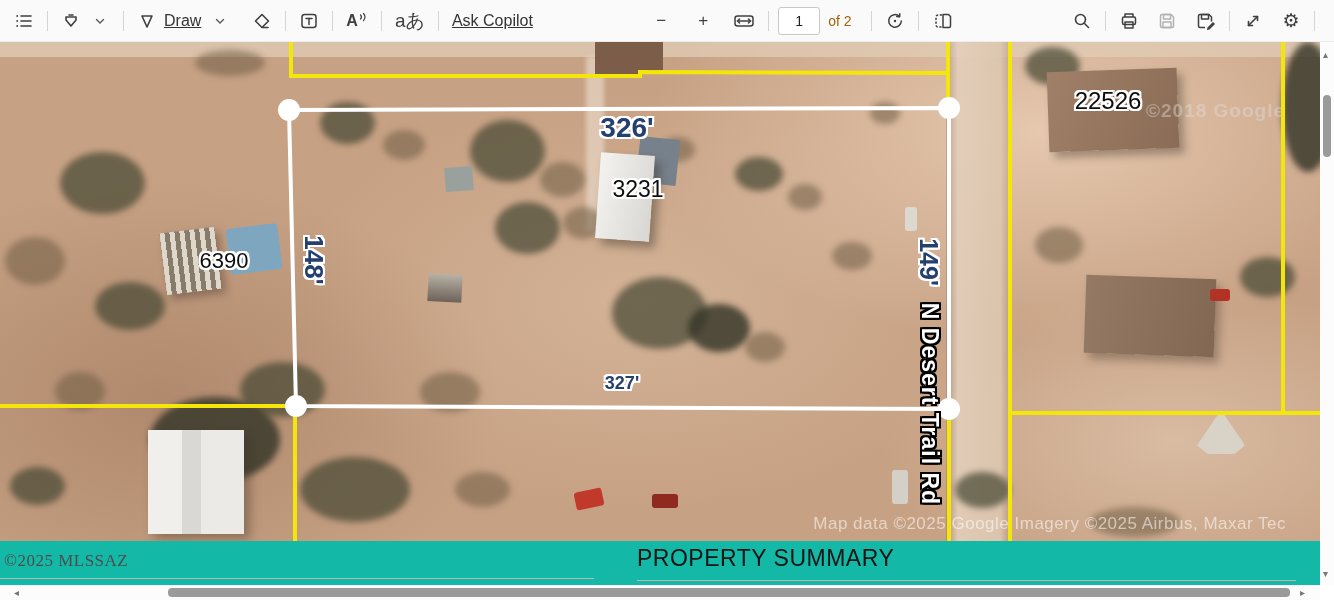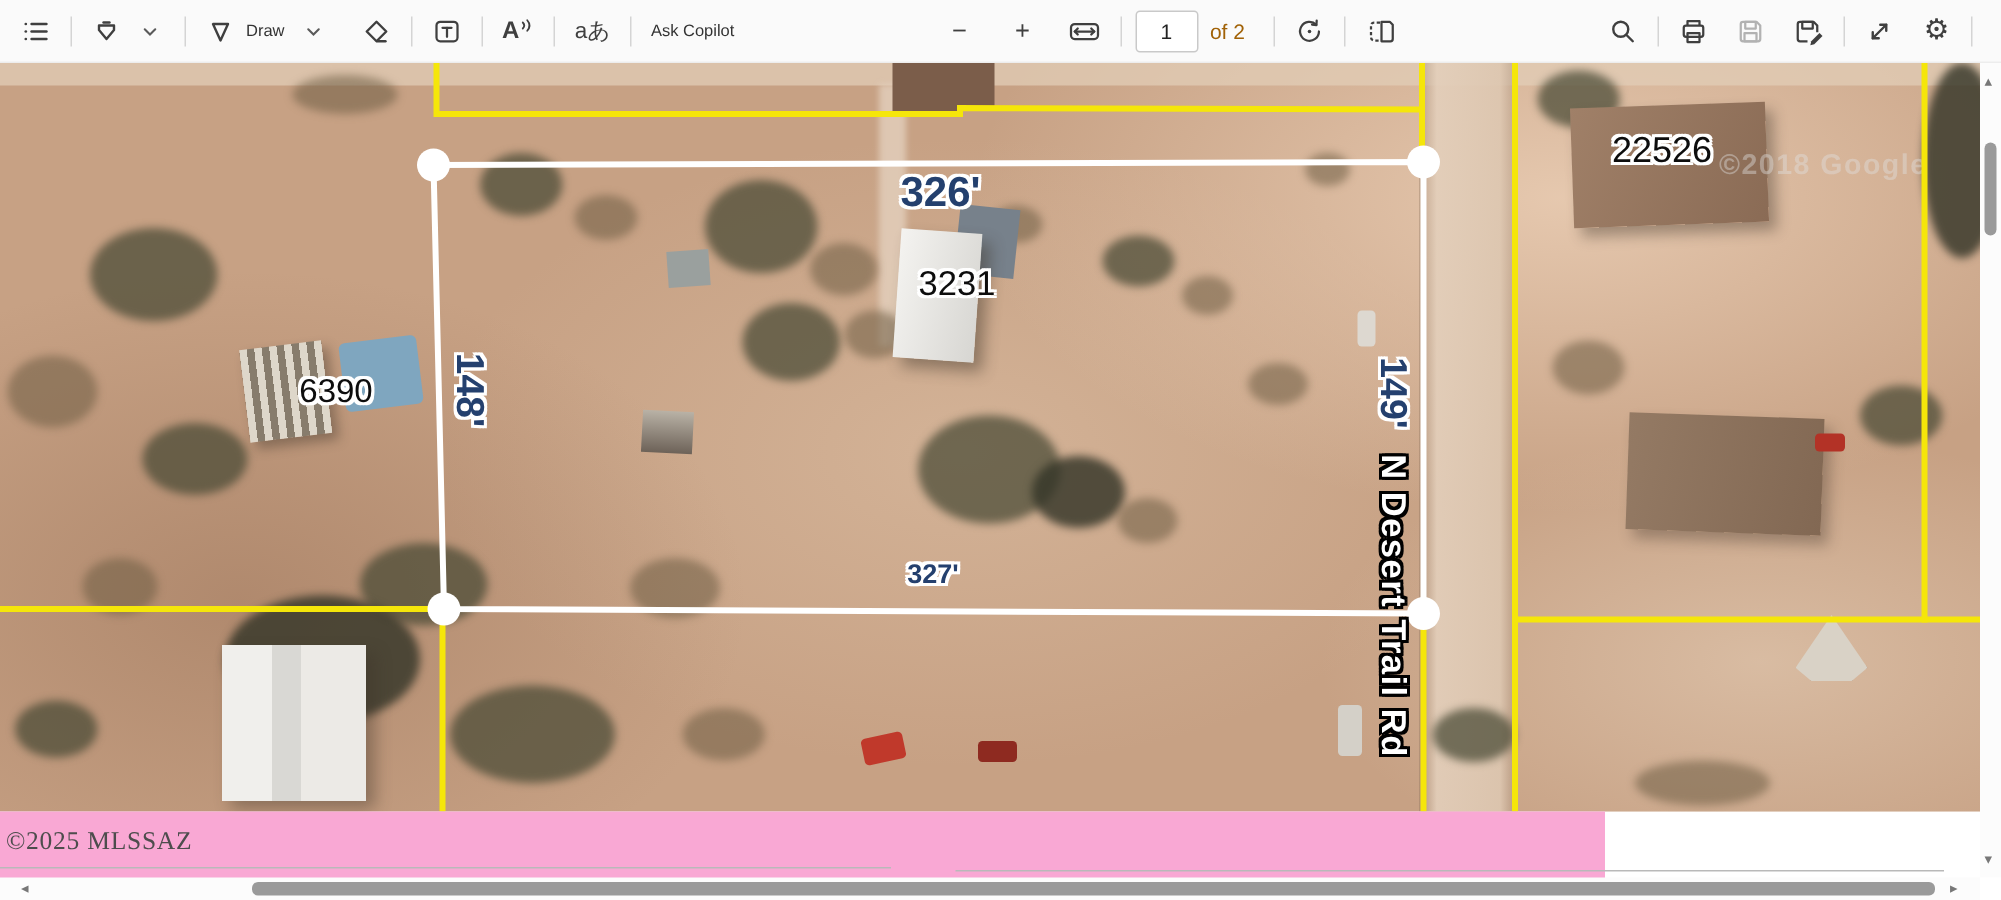--- a/index.html
+++ b/index.html
@@ -6,21 +6,21 @@
     font-family:"Liberation Sans", sans-serif;background:#fff;}
   *{box-sizing:border-box;}
 
   
   #toolbar{position:absolute;top:0;left:0;width:1334px;height:42px;background:#fafafa;
     display:flex;align-items:center;padding:0 10px;color:#3f3f3f;border-bottom:1px solid #ededed;}
   .tgroup{display:flex;align-items:center;}
   .tbtn{height:30px;min-width:28px;padding:0 4px;display:flex;align-items:center;justify-content:center;
     border-radius:4px;color:#3f3f3f;font-size:15px;cursor:default;}
   .sep{width:1px;height:20px;background:#d4d4d4;margin:0 9px;flex:none;}
-  .lbl{font-size:11px;color:#333;white-space:nowrap;}
+  .lbl{font-size:16px;color:#333;white-space:nowrap;text-decoration:underline;}
   .chev{margin-left:1px;}
   svg.ic{display:block;}
   svg.ic *{vector-effect:non-scaling-stroke;}
   .spacer{flex:1;}
   #page-box{width:42px;height:28px;border:1px solid #c9c9c9;border-radius:3px;background:#fff;
     text-align:center;font-size:14px;color:#222;font-family:"Liberation Sans",sans-serif;}
   .of-label{font-size:14px;color:#a16207;margin:0 10px 0 8px;white-space:nowrap;}
   .disabled{opacity:.38;}
   .gear-glyph{font-size:19px;line-height:1;}
 
@@ -46,21 +46,21 @@
     text-shadow:-2px -2px 0 #fff,2px -2px 0 #fff,-2px 2px 0 #fff,2px 2px 0 #fff,-2px 0 0 #fff,2px 0 0 #fff,0 -2px 0 #fff,0 2px 0 #fff;}
   .wht{color:#fff;
     text-shadow:-2px -2px 0 #000,2px -2px 0 #000,-2px 2px 0 #000,2px 2px 0 #000,-2px 0 0 #000,2px 0 0 #000,0 -2px 0 #000,0 2px 0 #000;}
   .vert{writing-mode:vertical-rl;}
   #gwm{position:absolute;z-index:4;left:1146px;top:58px;font-size:19px;font-weight:bold;
     color:rgba(225,225,225,.42);letter-spacing:1px;}
   #attr{position:absolute;z-index:6;right:48px;top:472px;font-size:17px;
     color:rgba(255,255,255,.55);letter-spacing:.5px;white-space:nowrap;}
 
   
-  #footer{position:absolute;top:541px;left:0;width:1070px;height:59px;background:#f9a8d4;}
+  #footer{position:absolute;top:541px;left:0;width:1334px;height:59px;background:#14b8a6;}
   #mls{position:absolute;left:4px;top:10px;font-family:"Liberation Serif",serif;
     font-size:17px;color:#4d4d4d;letter-spacing:.5px;}
   #ptitle{position:absolute;left:637px;top:4px;font-size:23px;color:#141414;letter-spacing:.5px;}
   .rule{position:absolute;height:1px;background:#b9b9b9;}
 
   
   #vscroll{position:absolute;right:0;top:42px;width:14px;height:543px;background:#fcfcfc;z-index:9;}
   #vthumb{position:absolute;left:3px;top:53px;width:8px;height:62px;background:#9a9a9a;border-radius:4px;}
   .sarrow{position:absolute;color:#777;font-size:10px;line-height:10px;}
   #hscroll{position:absolute;left:0;top:585px;width:1320px;height:15px;background:#fcfcfc;z-index:9;}
@@ -128,21 +128,21 @@
     <div class="tbtn">
       <span style="font-size:16px;font-weight:bold;">A</span>
       <svg class="ic" width="9" height="12" viewBox="0 0 9 12" fill="none" stroke="#3f3f3f" stroke-width="1.2" stroke-linecap="round" style="margin:-8px 0 0 1px;">
         <path d="M1.5 4 q2 2 0 4"></path>
           <path d="M4.5 2.5 q3 3.5 0 7"></path>
       </svg>
     </div>
     <div class="sep"></div>
 
     <div class="tbtn">
-      <span style="font-size:15px;">aあ</span>
+      <span style="font-size:19px;">aあ</span>
     </div>
     <div class="sep"></div>
 
     <div class="tbtn">
       <span class="lbl">Ask Copilot</span>
     </div>
   </div>
 
   <div class="spacer"></div>
 
@@ -306,24 +306,26 @@
 
   <div id="gwm">©2018 Google</div>
   <div class="maplabel navy" style="left:627px;top:86px;font-size:28px;">326'</div>
   <div class="maplabel blk" style="left:638px;top:147px;font-size:23px;font-weight:normal;">3231</div>
   <div class="maplabel navy vert" style="left:313px;top:218px;font-size:26px;">148'</div>
   <div class="maplabel navy" style="left:622px;top:341px;font-size:18px;">327'</div>
   <div class="maplabel navy vert" style="left:928px;top:220px;font-size:25px;">149'</div>
   <div class="maplabel wht vert" style="left:929px;top:362px;font-size:23px;letter-spacing:1px;">N Desert Trail Rd</div>
   <div class="maplabel blk" style="left:224px;top:219px;font-size:22px;font-weight:normal;">6390</div>
   <div class="maplabel blk" style="left:1108px;top:59px;font-size:24px;font-weight:normal;">22526</div>
+  <div id="attr">Map data ©2025 Google  Imagery ©2025 Airbus, Maxar Tec</div>
 </div>
 
 <div id="footer">
   <div id="mls">©2025 MLSSAZ</div>
+  <div id="ptitle">PROPERTY SUMMARY</div>
   <div class="rule" style="top:37px;left:0;width:594px;"></div>
   <div class="rule" style="top:39px;left:637px;width:659px;"></div>
 </div>
 
 <div id="vscroll">
   <div class="sarrow" style="left:3px;top:8px;">▴</div>
   <div id="vthumb"></div>
   <div class="sarrow" style="left:3px;top:527px;">▾</div>
 </div>
 <div id="hscroll">

